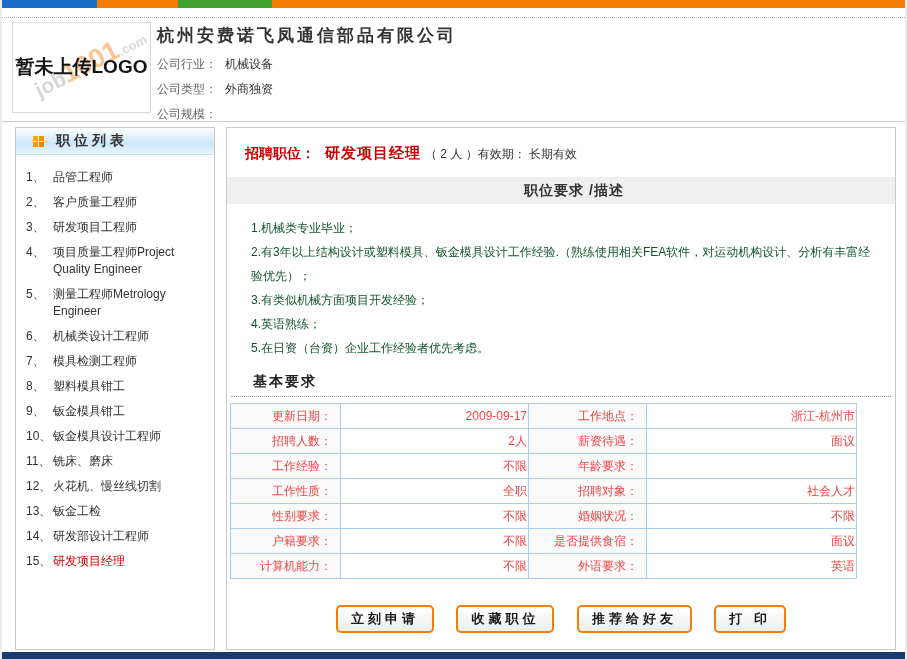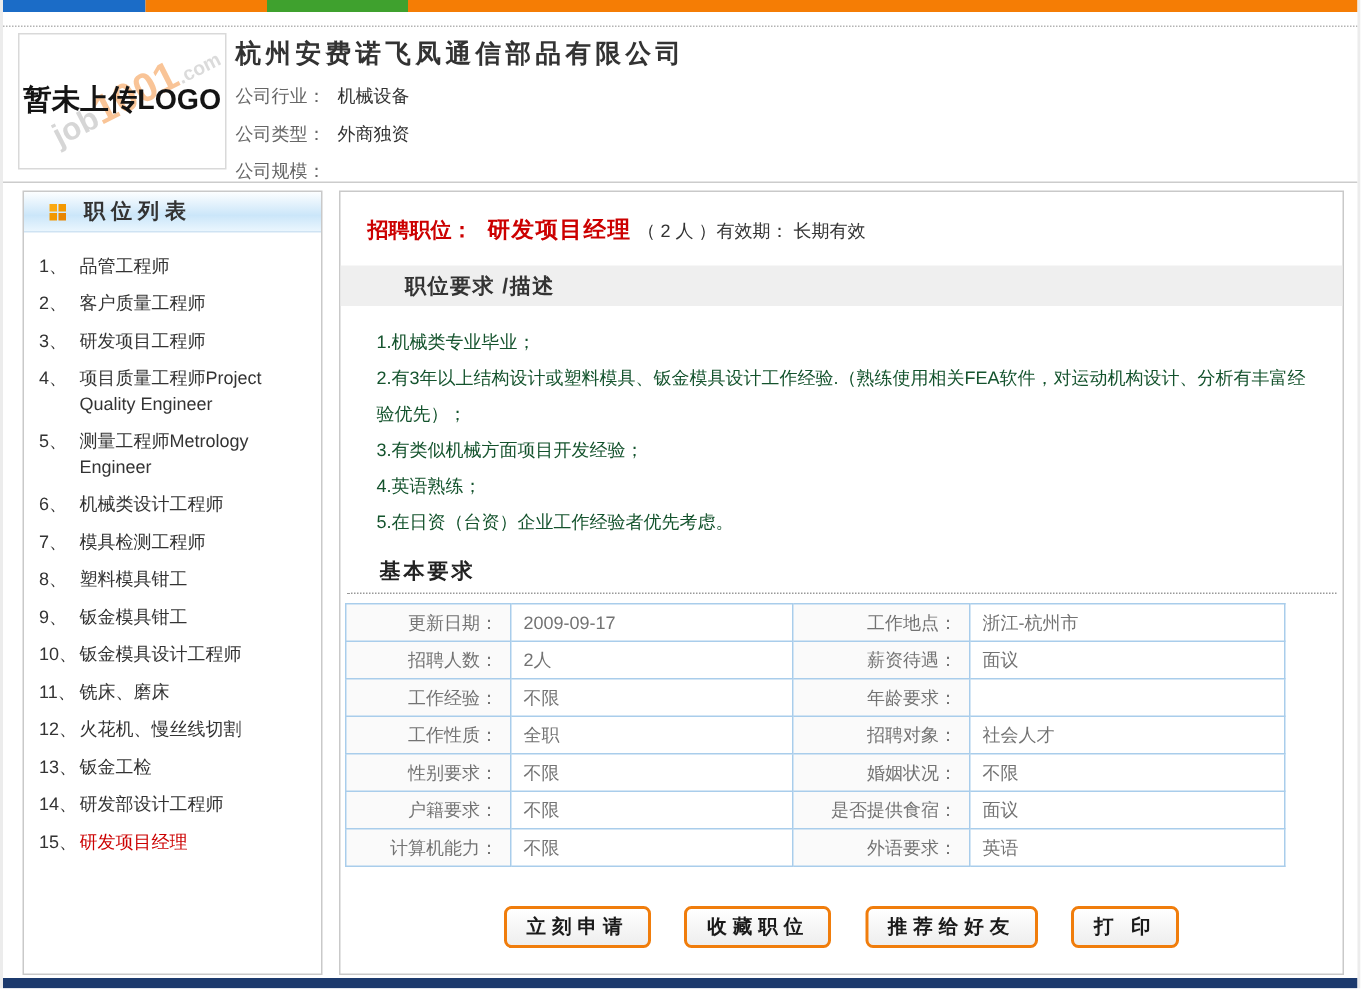--- a/index.html
+++ b/index.html
@@ -54,30 +54,30 @@
   .job-item { display:flex; padding:4px 6px 4px 10px; font-size:12px; color:#333;
               line-height:17px; cursor:pointer; }
   .job-item .num { width:27px; flex-shrink:0; }
   .job-item .lbl { flex:1; }
   .job-item.active .lbl { color:#cc0000; }
 
   .main { flex:1; border:1px solid #c9c9c9; background:#fff; overflow:hidden; }
   .job-title-row { margin:16px 0 14px 18px; font-size:12px; color:#333; }
   .jt-label { color:#cc0000; font-weight:bold; font-size:14px; }
   .jt-name { color:#cc0000; font-weight:bold; font-size:15px; margin:0 4px 0 10px; letter-spacing:1px; }
-  .section-header { background:#efefef; height:27px; line-height:27px; padding-left:43px;
-                    font-size:14px; font-weight:bold; color:#333; letter-spacing:1px; }
+  .section-header { background:#efefef; height:27px; line-height:27px; padding-left:26px;
+                    font-size:14px; font-weight:bold; color:#333; letter-spacing:1px;text-align:center; }
   .req-list { margin:12px 14px 12px 24px; }
   .req-line { margin:0; font-size:12px; color:#14532d; line-height:24px; }
   .basic-wrap { margin:0 4px; border-bottom:1px dotted #999; padding-bottom:5px; }
   .basic-title { font-size:14px; font-weight:bold; color:#222; margin-left:22px; letter-spacing:2px; }
   table.basic { border-collapse:collapse; table-layout:fixed; width:627px; margin:6px 0 0 3px; }
-  table.basic td { border:1px solid #a9cdeb; height:25px; font-size:12px; color:#737373; }
+  table.basic td { border:1px solid #a9cdeb; height:25px; font-size:12px; color:#ef4444; }
   td.lblc { background:#fafafa; text-align:right; padding-right:8px; color:#333; }
-  td.valc { text-align:left; padding-left:8px; background:#fff; }
+  td.valc { text-align:right; padding-left:22px; background:#fff; }
   .actions { text-align:center; margin-top:26px; }
   .btn-action { color:#1a1a1a; letter-spacing:4px; margin:0 9px; padding:3px 13px; }
 
   .bottom-bar { height:7px; background:#1c3a6d; }
 </style>
 </head>
 <body>
 
 <div class="page">
 

